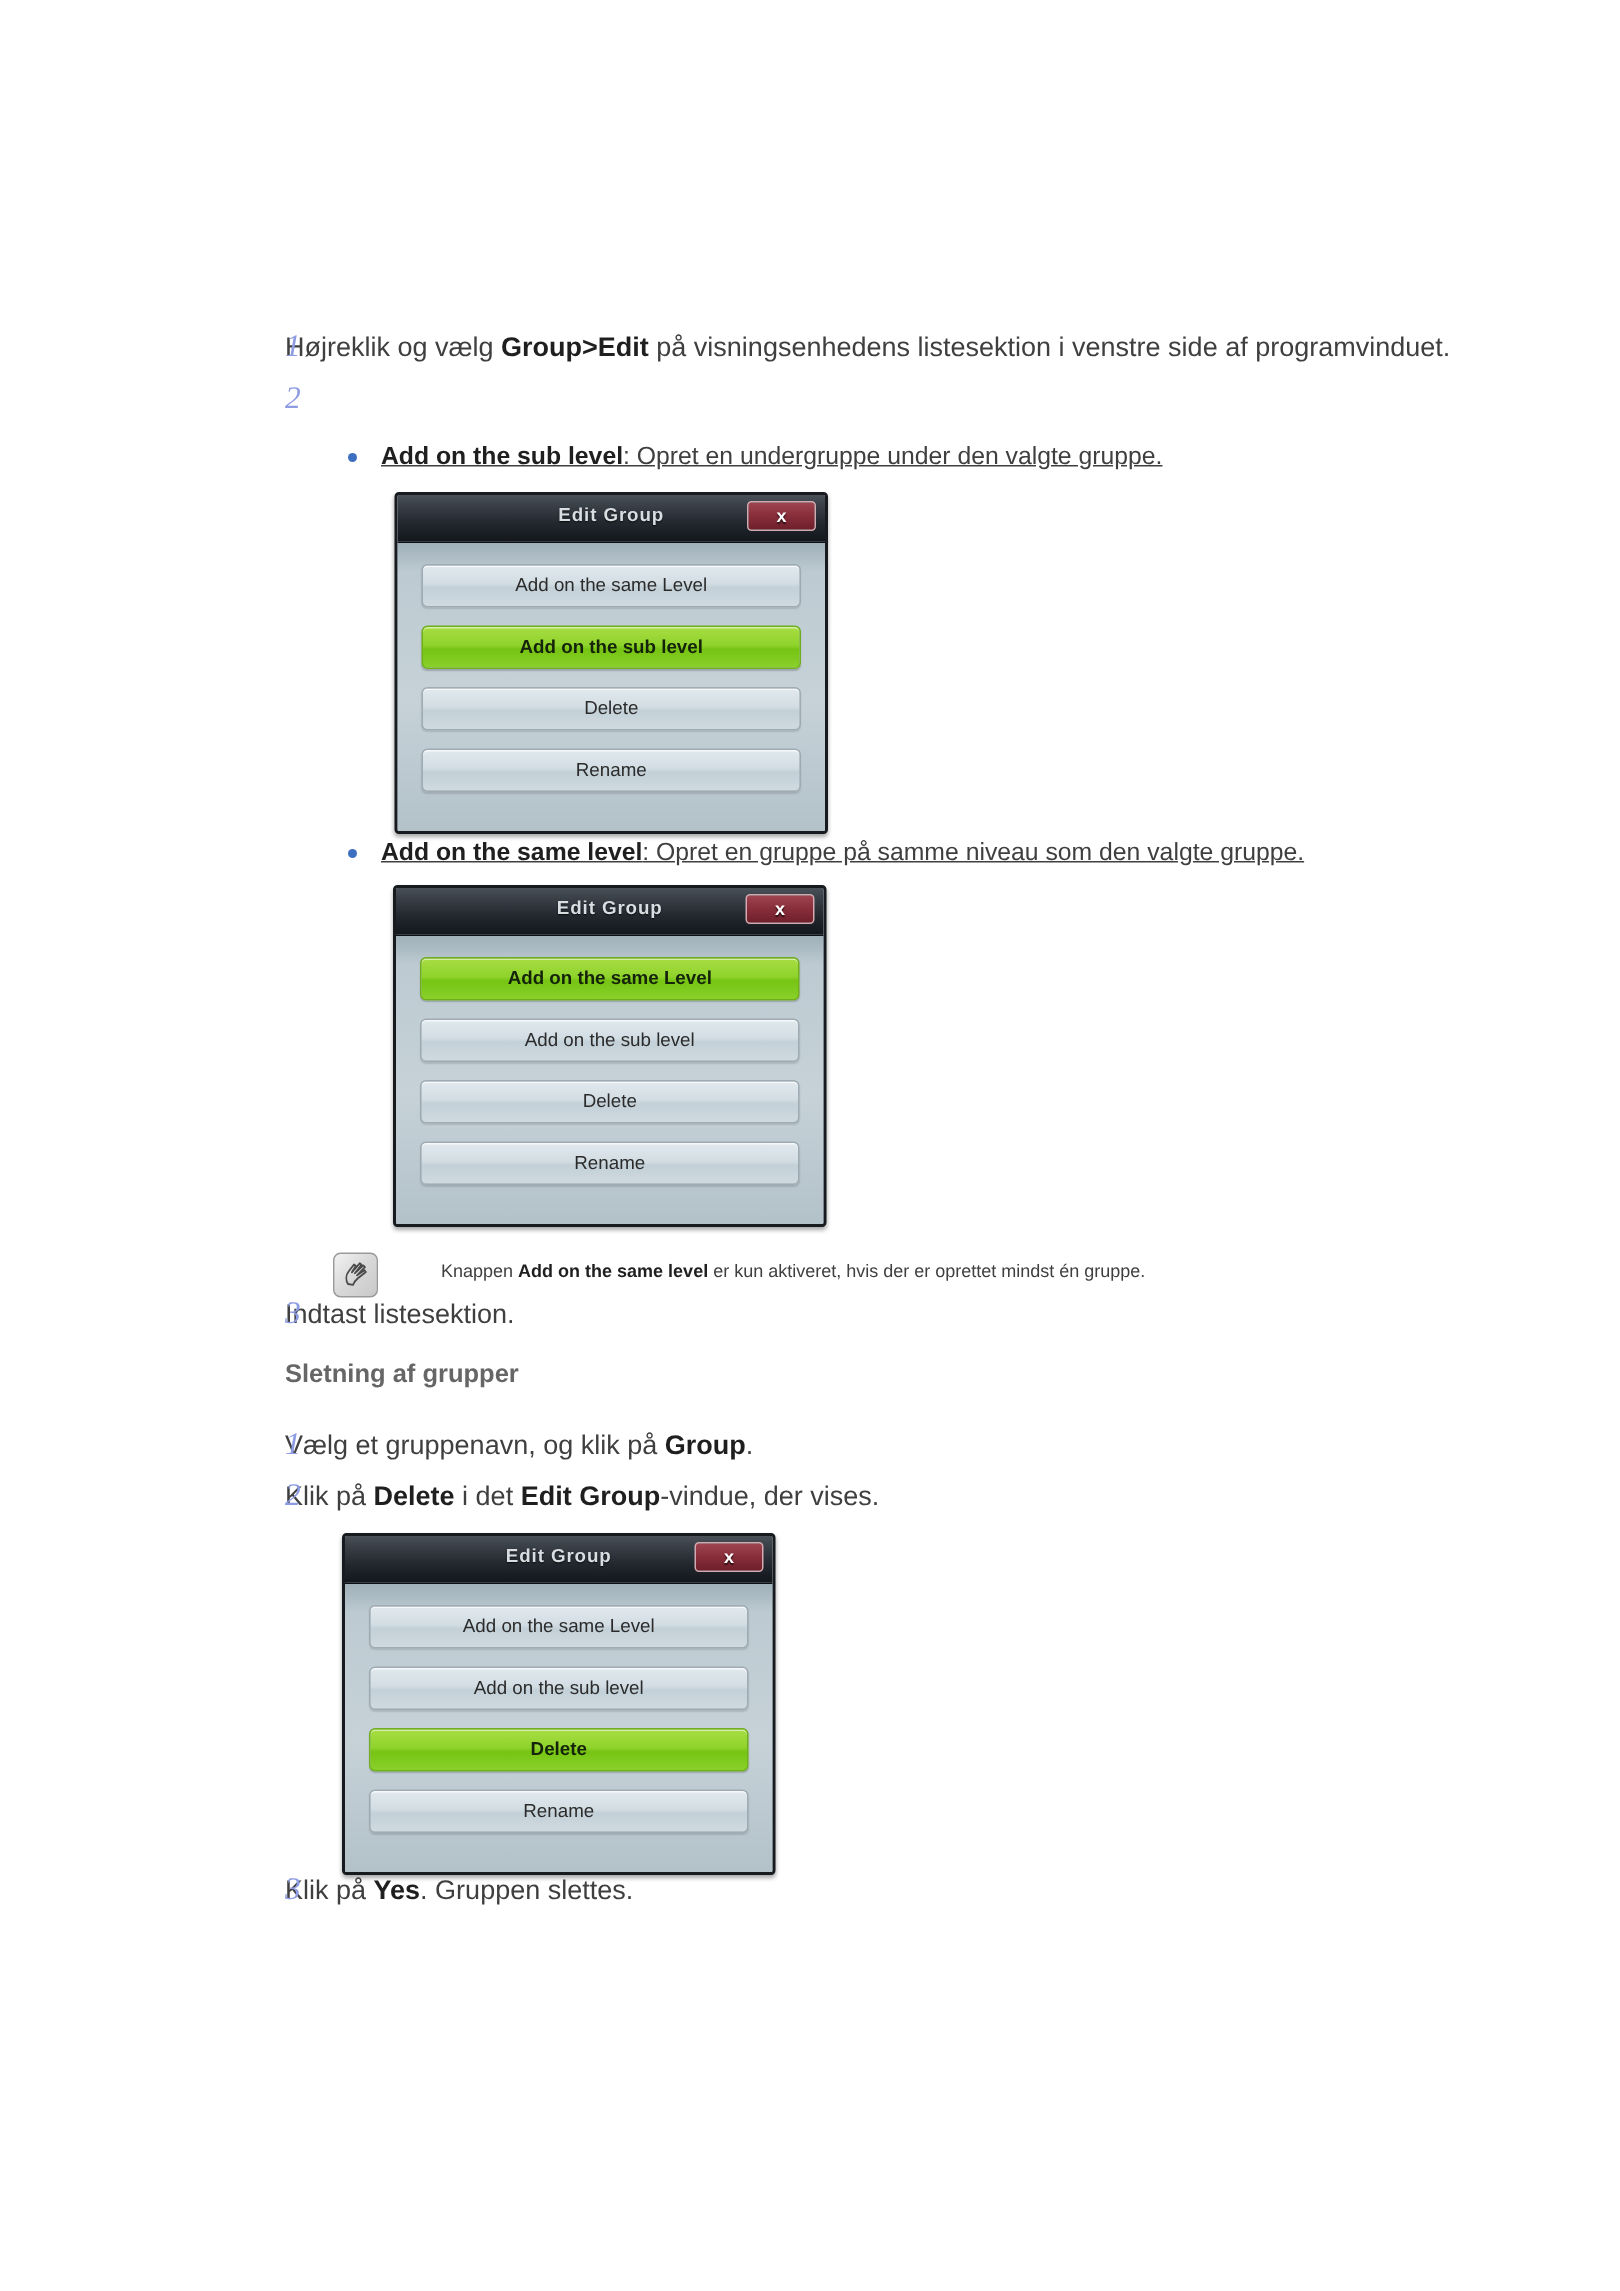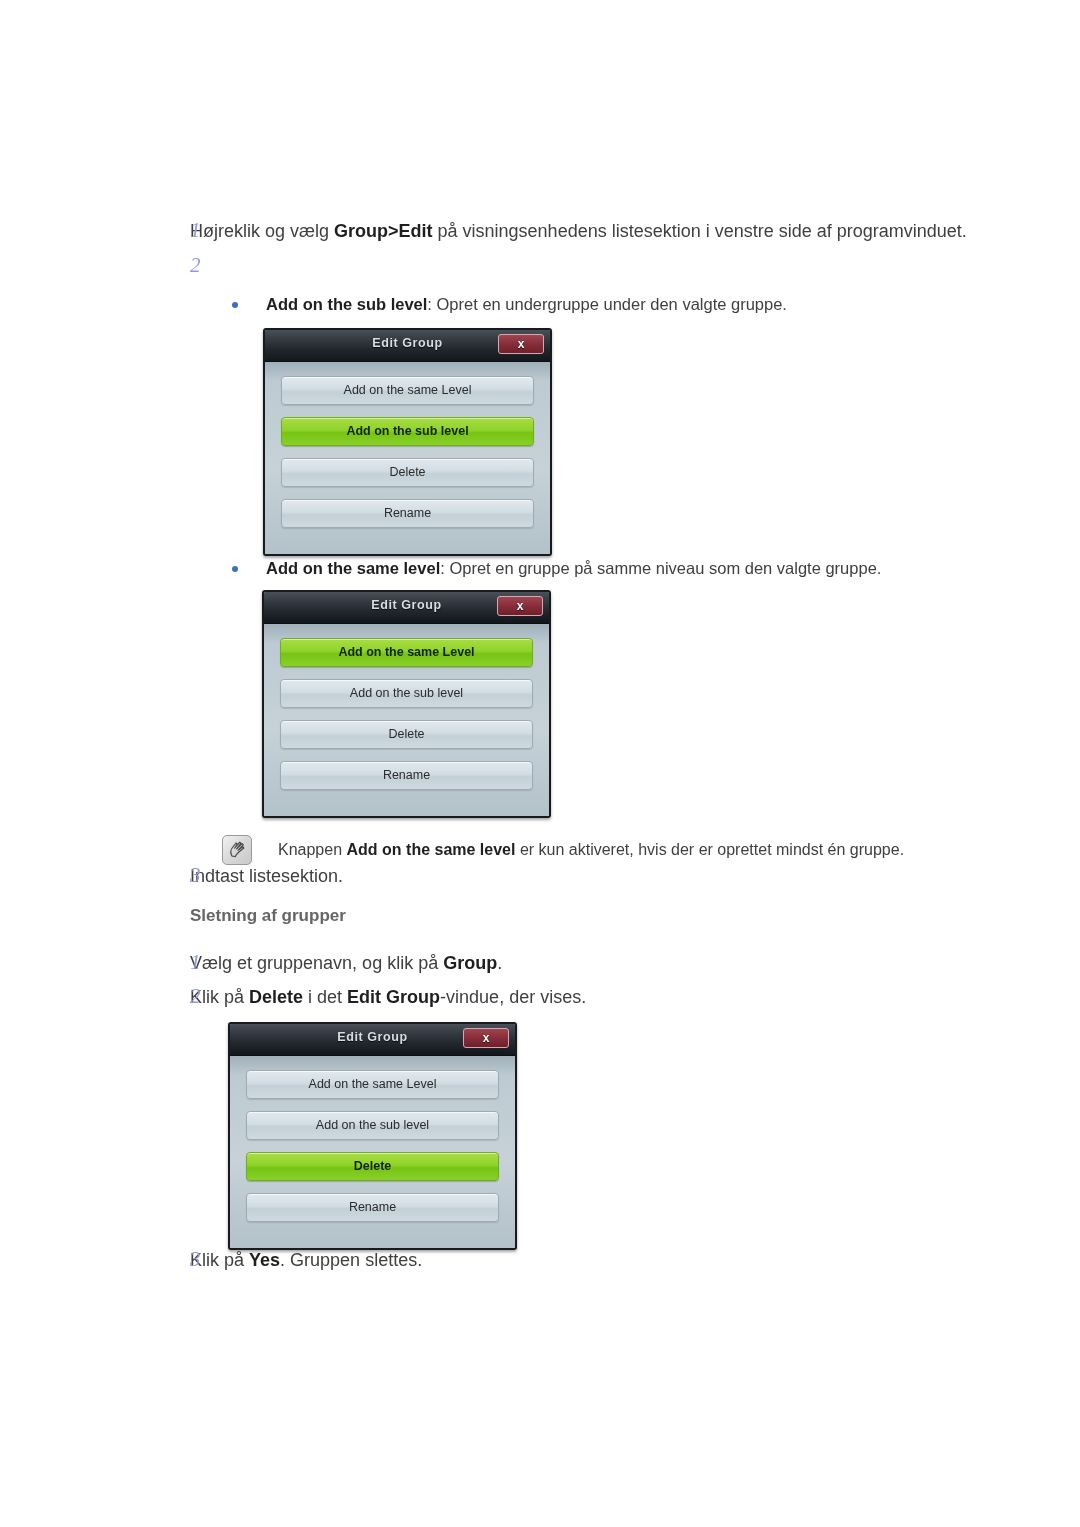--- a/index.html
+++ b/index.html
@@ -61,21 +61,21 @@
   }
   .bullet .dot {
     position: absolute;
     left: 232px;
     top: 9px;
     width: 6px;
     height: 6px;
     border-radius: 50%;
     background: #3d6fc0;
   }
-  .bullet .btxt { display: inline-block; margin-left: 36px; max-width: 780px;}
+  .bullet .btxt { display: inline-block; margin-left: 24px; max-width: 780px; text-decoration: underline;}
   .bullet b { font-weight: bold; color: #1f1f1f; }
 
   
   .section-head {
     padding-left: 190px;
     font-size: 17px;
     font-weight: bold;
     color: #666666;
     margin: 28px 0 16px 0;
   }
@@ -92,22 +92,22 @@
     width: 30px;
     height: 30px;
     flex: 0 0 30px;
     border-radius: 5px;
     background: linear-gradient(135deg,#f2f2f2 0%, #d9d9d9 48%, #c9c9c9 100%);
     border: 1px solid #9a9a9a;
     box-sizing: border-box;
     position: relative;
   }
   .note-text {
-    margin-left: 26px;
-    font-size: 16px;
+    margin-left: 42px;
+    font-size: 12px;
     line-height: 1.4;
     color: #3f3f3f;
     padding-top: 4px;
     max-width: 740px;
   }
   .note-text b { font-weight: bold; color: #1f1f1f; }
 
   .dialog {
     width: 289px;
     border: 2px solid #171a1e;

